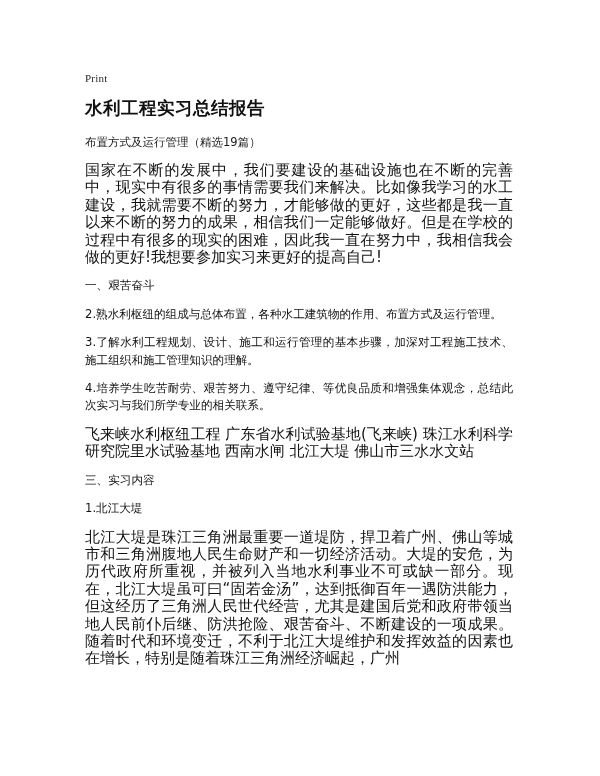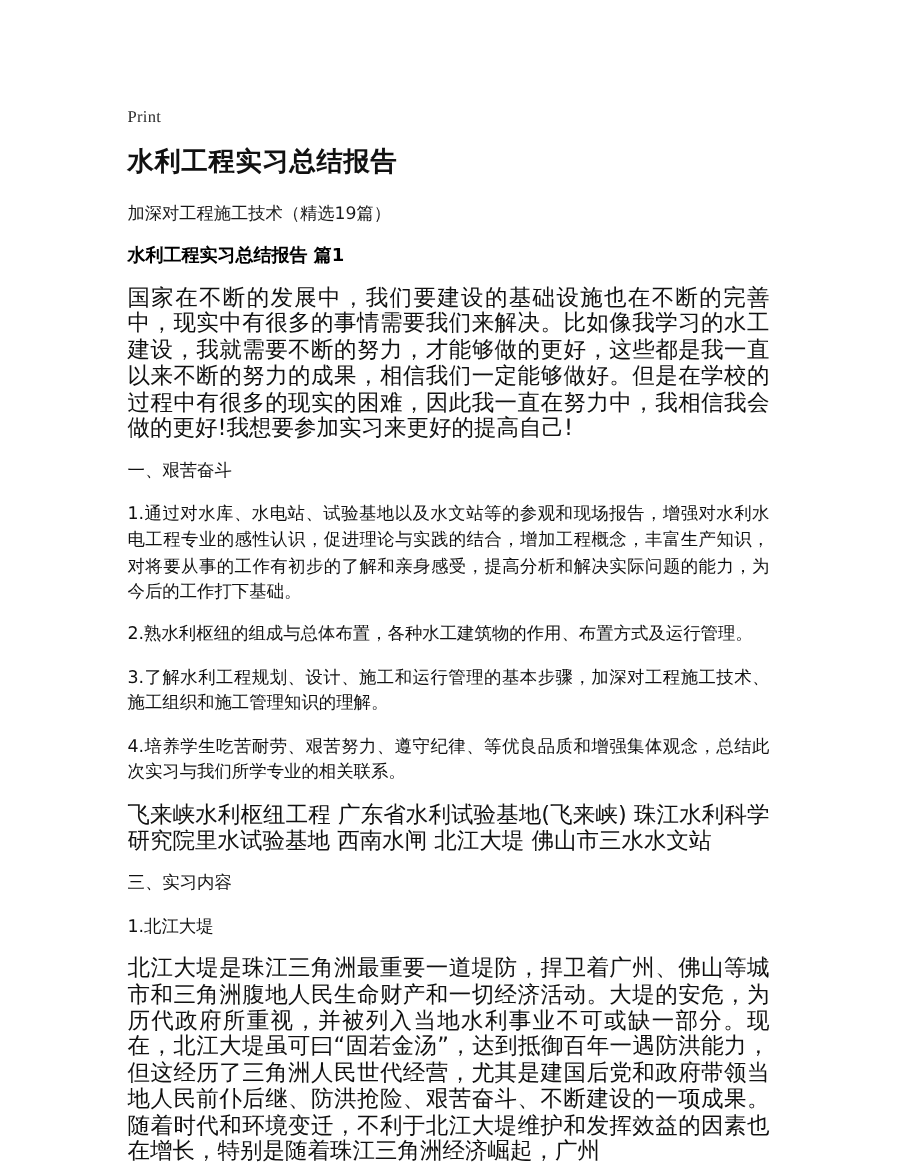--- a/index.html
+++ b/index.html
@@ -93,28 +93,26 @@
 <body>
 
 <div class="page">
 
   <div class="print-link">Print</div>
 
   <div class="content">
 
     <h1 class="doc-title">水利工程实习总结报告</h1>
 
-    <div class="subtitle">加深对工程施工技术（精选19篇）</div>
+    <div class="subtitle">布置方式及运行管理（精选19篇）</div>
 
-    <div class="section-bold">水利工程实习总结报告 篇1</div>
 
     <div id="blocks-container">
         <p class="body-para">国家在不断的发展中，我们要建设的基础设施也在不断的完善中，现实中有很多的事情需要我们来解决。比如像我学习的水工建设，我就需要不断的努力，才能够做的更好，这些都是我一直以来不断的努力的成果，相信我们一定能够做好。但是在学校的过程中有很多的现实的困难，因此我一直在努力中，我相信我会做的更好!我想要参加实习来更好的提高自己!</p>
         <p class="heading-line">一、艰苦奋斗</p>
-        <p class="list-item">1.通过对水库、水电站、试验基地以及水文站等的参观和现场报告，增强对水利水电工程专业的感性认识，促进理论与实践的结合，增加工程概念，丰富生产知识，对将要从事的工作有初步的了解和亲身感受，提高分析和解决实际问题的能力，为今后的工作打下基础。</p>
         <p class="list-item">2.熟水利枢纽的组成与总体布置，各种水工建筑物的作用、布置方式及运行管理。</p>
         <p class="list-item">3.了解水利工程规划、设计、施工和运行管理的基本步骤，加深对工程施工技术、施工组织和施工管理知识的理解。</p>
         <p class="list-item">4.培养学生吃苦耐劳、艰苦努力、遵守纪律、等优良品质和增强集体观念，总结此次实习与我们所学专业的相关联系。</p>
         <p class="body-para">飞来峡水利枢纽工程 广东省水利试验基地(飞来峡) 珠江水利科学研究院里水试验基地 西南水闸 北江大堤 佛山市三水水文站</p>
         <p class="heading-line">三、实习内容</p>
         <p class="heading-line">1.北江大堤</p>
         <p class="body-para clipped">北江大堤是珠江三角洲最重要一道堤防，捍卫着广州、佛山等城市和三角洲腹地人民生命财产和一切经济活动。大堤的安危，为历代政府所重视，并被列入当地水利事业不可或缺一部分。现在，北江大堤虽可曰“固若金汤”，达到抵御百年一遇防洪能力，但这经历了三角洲人民世代经营，尤其是建国后党和政府带领当地人民前仆后继、防洪抢险、艰苦奋斗、不断建设的一项成果。随着时代和环境变迁，不利于北江大堤维护和发挥效益的因素也在增长，特别是随着珠江三角洲经济崛起，广州</p>
       </div>
 
   </div>

